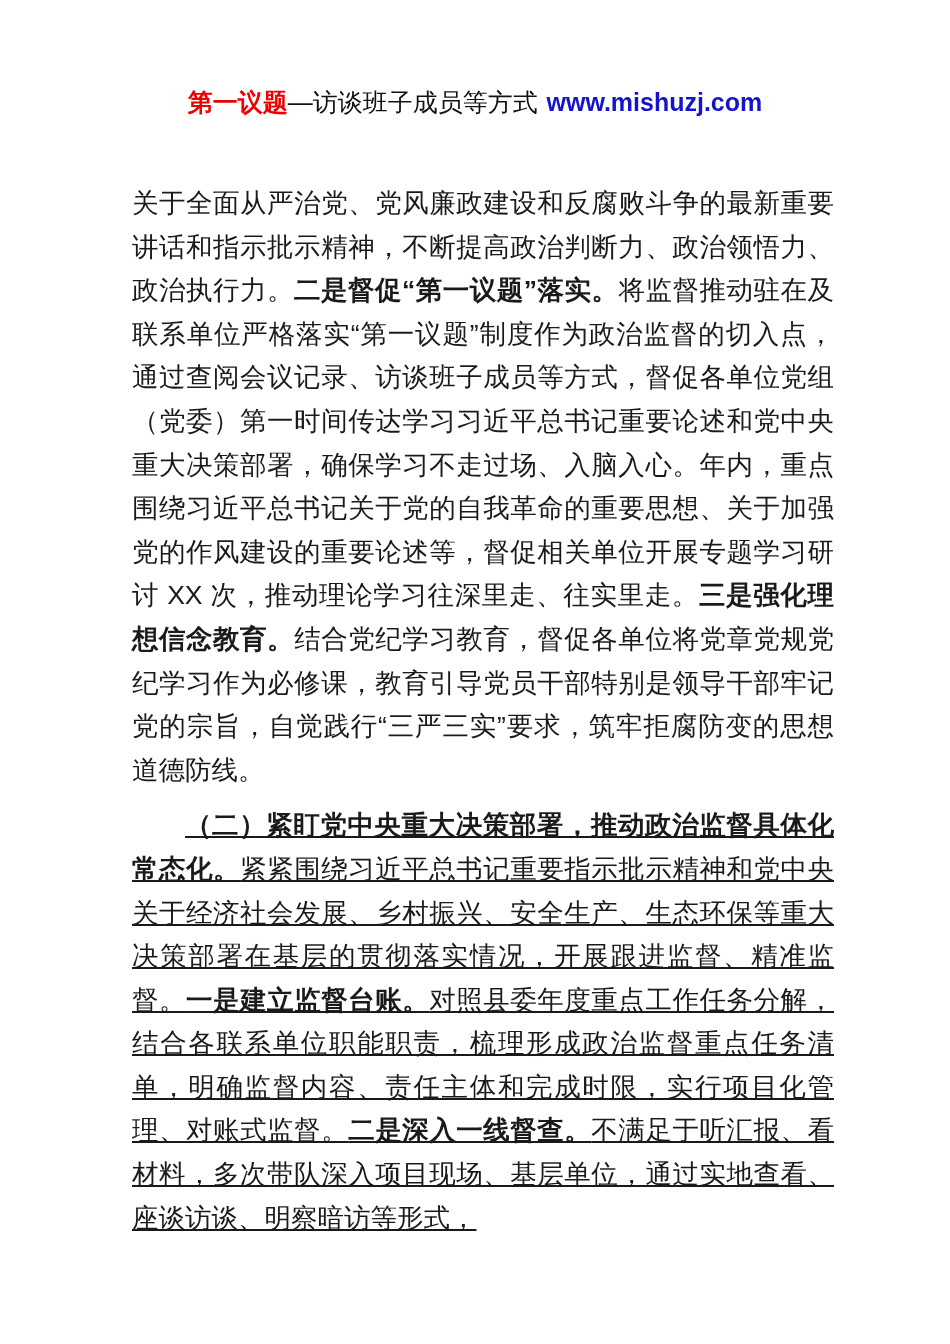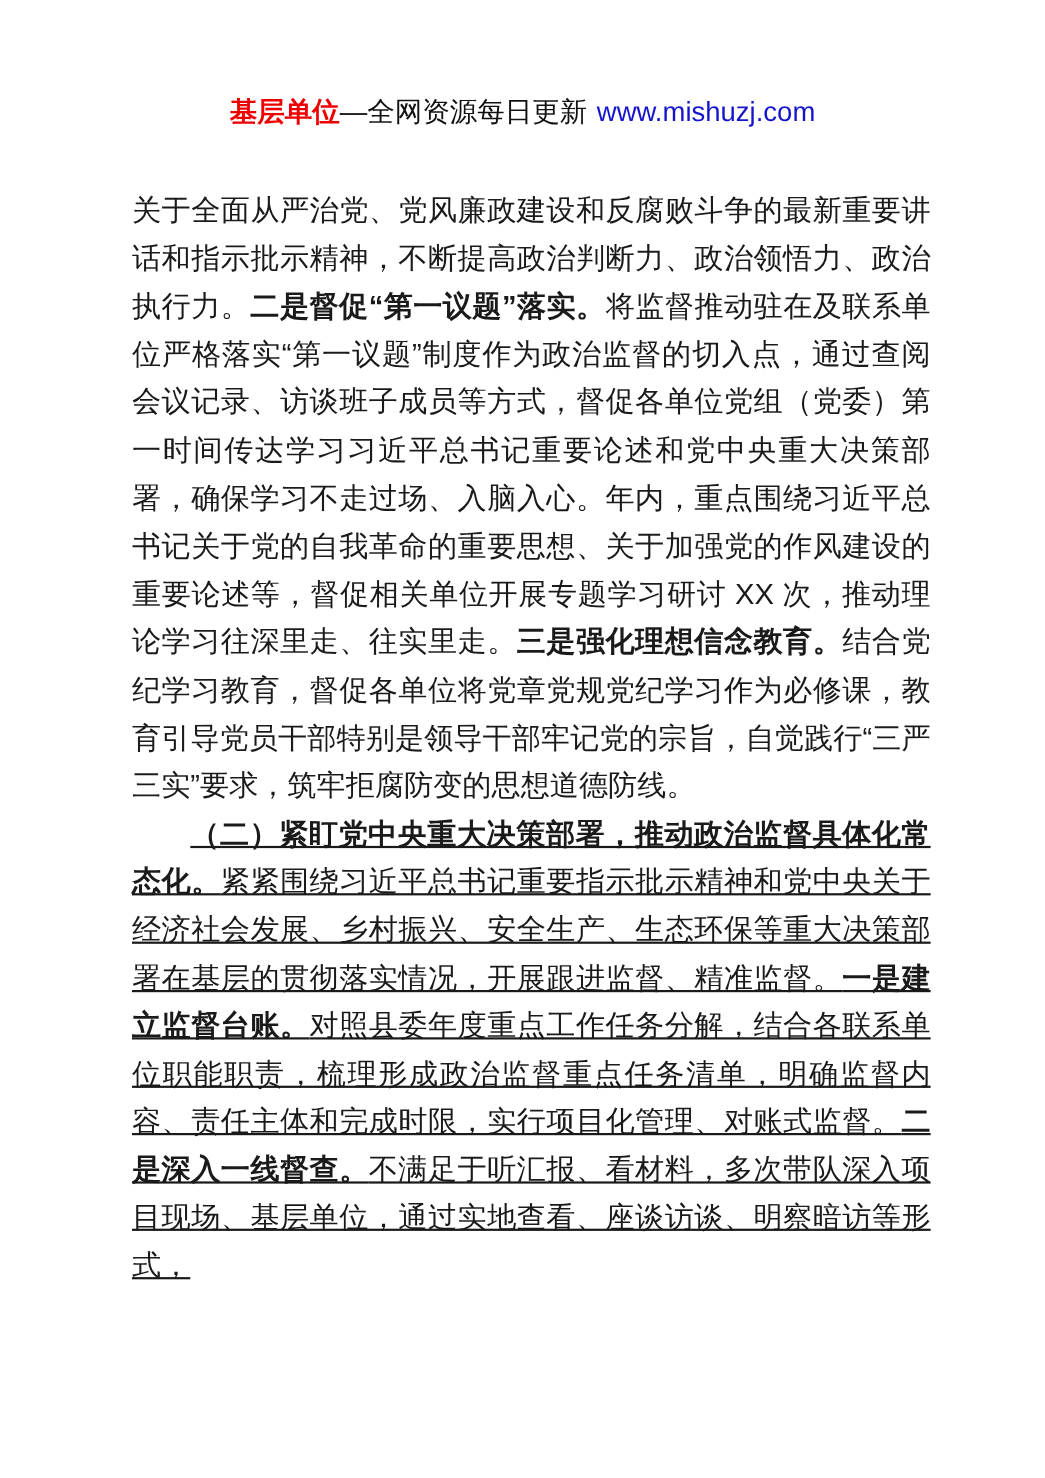--- a/index.html
+++ b/index.html
@@ -39,49 +39,49 @@
     color: var(--red);
     font-weight: 700;
   }
   .tagline {
     color: #111111;
     font-weight: 400;
   }
   .url {
     color: var(--blue);
     margin-left: 0.35em;
-    font-weight: 400;
+    font-weight: 700;
   }
   .body-text {
     position: absolute;
     left: 120px;
     top: 170px;
     width: 726px;
     font-size: 26.5px;
     line-height: 43.6px;
     color: var(--ink);
     text-align: justify;
     text-justify: inter-ideograph;
     word-break: break-all;
     overflow-wrap: break-word;
   }
   .body-text p {
-    margin: 0;
+    margin: 12px;
     padding: 0;
   }
   .body-text p.indent {
     text-indent: 2em;
     text-decoration: underline;
   }
   .bold {
     font-weight: 700;
   }
 </style>
 </head>
 <body style="--red: #ee0000; --blue: #1414cc; --ink: #1a1a1a;">
 
 <div class="page">
-  <div class="site-header"><span class="site-name">基层单位</span><span class="tagline">—全网资源每日更新</span><span class="url">www.mishuzj.com</span></div>
+  <div class="site-header"><span class="site-name">第一议题</span><span class="tagline">—访谈班子成员等方式</span><span class="url">www.mishuzj.com</span></div>
   <div class="body-text">
       <p class=""><span>关于全面从严治党、党风廉政建设和反腐败斗争的最新重要讲话和指示批示精神，不断提高政治判断力、政治领悟力、政治执行力。</span><span class="bold">二是督促“第一议题”落实。</span><span>将监督推动驻在及联系单位严格落实“第一议题”制度作为政治监督的切入点，通过查阅会议记录、访谈班子成员等方式，督促各单位党组（党委）第一时间传达学习习近平总书记重要论述和党中央重大决策部署，确保学习不走过场、入脑入心。年内，重点围绕习近平总书记关于党的自我革命的重要思想、关于加强党的作风建设的重要论述等，督促相关单位开展专题学习研讨 XX 次，推动理论学习往深里走、往实里走。</span><span class="bold">三是强化理想信念教育。</span><span>结合党纪学习教育，督促各单位将党章党规党纪学习作为必修课，教育引导党员干部特别是领导干部牢记党的宗旨，自觉践行“三严三实”要求，筑牢拒腐防变的思想道德防线。</span></p>
       <p class="indent"><span class="bold">（二）紧盯党中央重大决策部署，推动政治监督具体化常态化。</span><span>紧紧围绕习近平总书记重要指示批示精神和党中央关于经济社会发展、乡村振兴、安全生产、生态环保等重大决策部署在基层的贯彻落实情况，开展跟进监督、精准监督。</span><span class="bold">一是建立监督台账。</span><span>对照县委年度重点工作任务分解，结合各联系单位职能职责，梳理形成政治监督重点任务清单，明确监督内容、责任主体和完成时限，实行项目化管理、对账式监督。</span><span class="bold">二是深入一线督查。</span><span>不满足于听汇报、看材料，多次带队深入项目现场、基层单位，通过实地查看、座谈访谈、明察暗访等形式，</span></p>
     </div>
 </div>
 
 </body></html>

